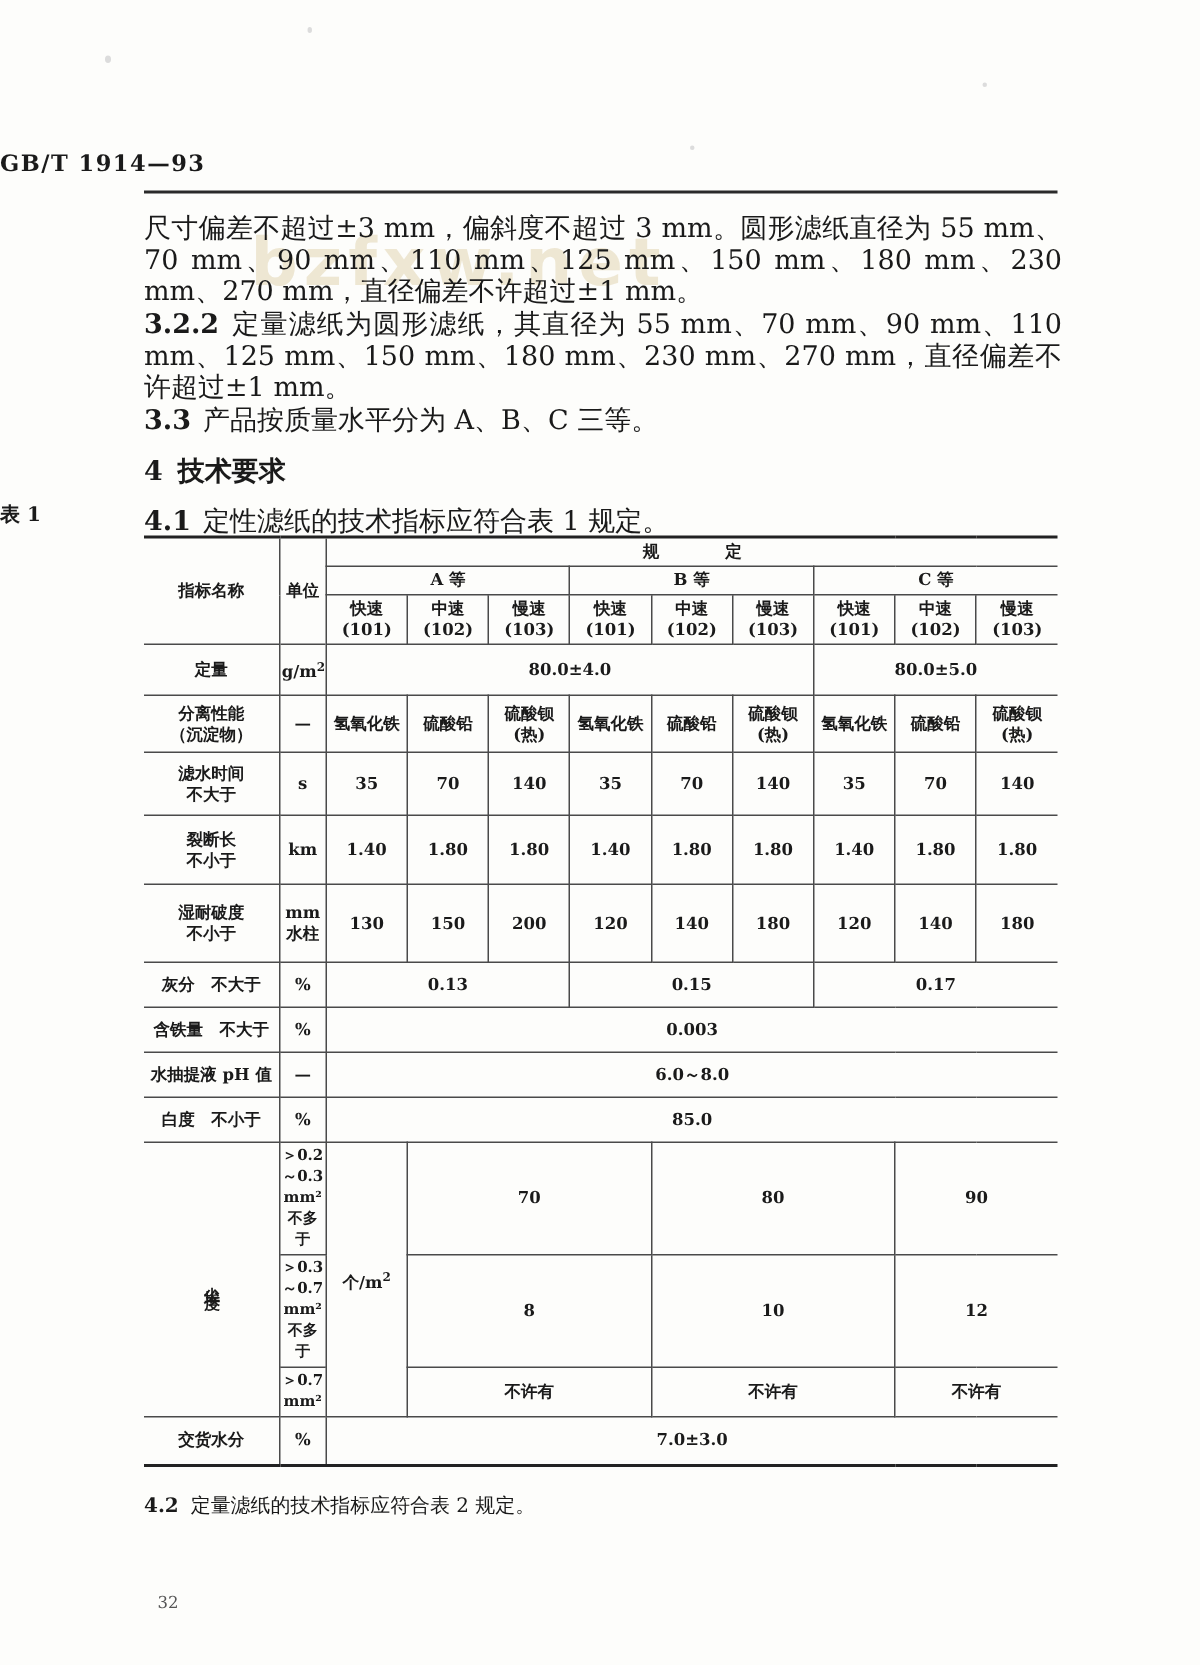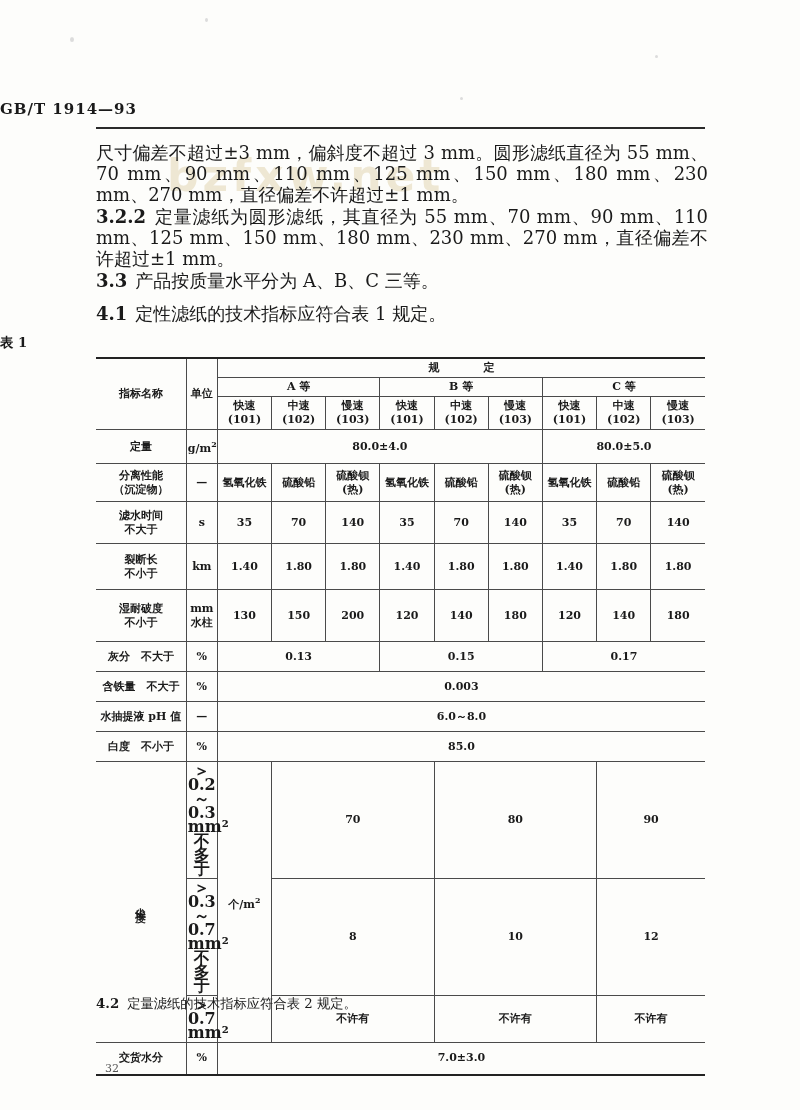--- a/index.html
+++ b/index.html
@@ -139,21 +139,21 @@
   .sup { font-size: 8px; vertical-align: super; }
   .vert-label {
     writing-mode: vertical-rl;
     text-orientation: upright;
     letter-spacing: 2px;
     line-height: 12px;
     font-size: 10.5px;
     display: inline-block;
   }
   .dust-name { width: 18px; padding: 0; }
-  .dust-sub { width: 71px; font-size: 16px; line-height: 14px; }
+  .dust-sub { width: 71px; font-size: 10px; line-height: 14px; }
 
   .bottom-note {
     position: absolute;
     left: 96px;
     top: 995px;
     font-size: 13.3px;
   }
   .page-num {
     position: absolute;
     left: 105px;
@@ -175,20 +175,21 @@
 
   <div class="content">
 
     <div class="header-title">GB/T  1914—93</div>
     <div class="header-rule"></div>
 
     <div class="body-text">
       <p class="para"><span>尺寸偏差不超过±3 mm，偏斜度不超过 3 mm。圆形滤纸直径为 55 mm、70 mm、90 mm、110 mm、125 mm、150 mm、180 mm、230 mm、270 mm，直径偏差不许超过±1 mm。</span></p>
       <p class="para"><span class="num">3.2.2</span><span>定量滤纸为圆形滤纸，其直径为 55 mm、70 mm、90 mm、110 mm、125 mm、150 mm、180 mm、230 mm、270 mm，直径偏差不许超过±1 mm。</span></p>
       <p class="para"><span class="num">3.3</span><span>产品按质量水平分为 A、B、C 三等。</span></p>
+      <p class="para sec-head"><span class="num">4</span><span>技术要求</span></p>
       <p class="para para-41"><span class="num">4.1</span><span>定性滤纸的技术指标应符合表 1 规定。</span></p>
     </div>
 
     <div class="table-caption">表 1</div>
 
     <div class="tbl-wrap">
       <table class="spec">
         <colgroup>
           <col class="c-name">
             <col class="c-unit">

